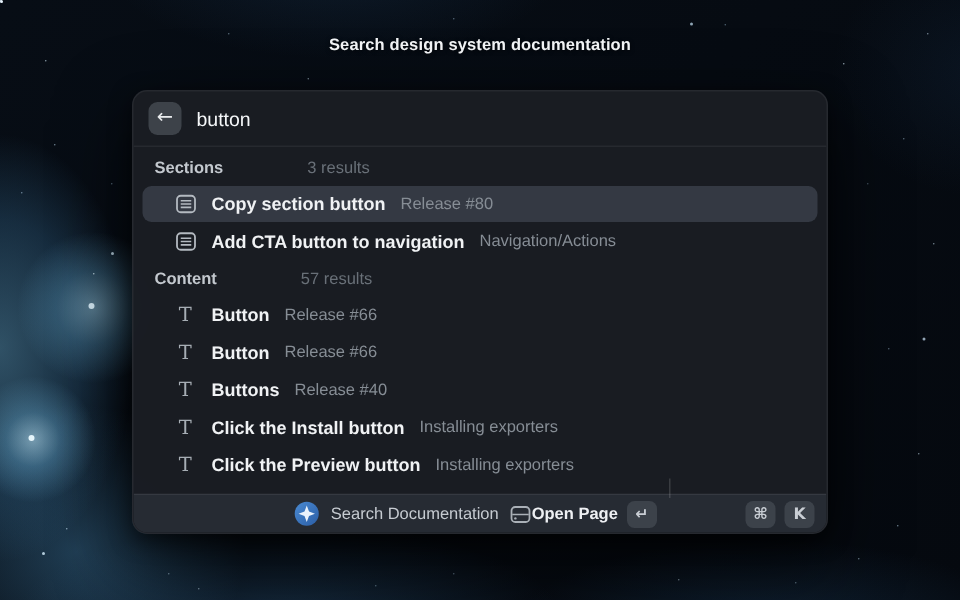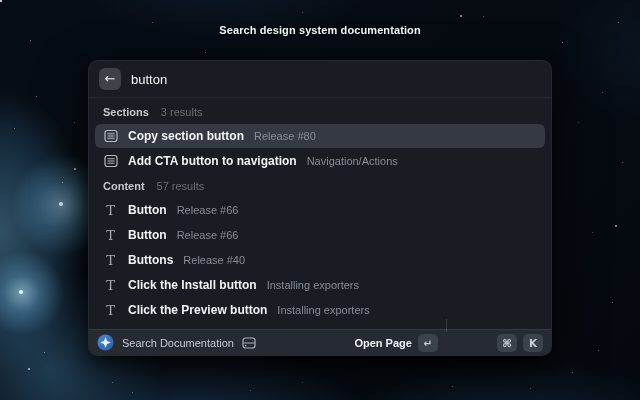--- a/index.html
+++ b/index.html
@@ -89,25 +89,25 @@
   
   .results {
     position: absolute; top: 37px; left: 0; right: 0; bottom: 0;
     padding: 2px 6px 0; overflow: hidden;
   }
   .group-header {
     display: flex; align-items: baseline; gap: 12px;
     padding: 6px 8px 5px; height: 24px; text-align: right;
   }
   .group-label { color: #c3c8ce; font-size: 11px; font-weight: 600; }
-  .group-count { color: #697078; font-size: 11px; }
+  .group-count { color: #697078; font-size: 11px; margin-left: 44px; }
 
   .row {
     height: 24px; margin-bottom: 1px; border-radius: 6px;
-    display: flex; align-items: center; gap: 10px; padding: 0 8px;
+    display: flex; align-items: center; gap: 10px; padding: 0 21px;
     cursor: pointer;
   }
   .row.selected { background: #343943; }
   .row-icon {
     width: 15px; flex: 0 0 15px; display: flex; align-items: center; justify-content: center;
     color: #b4bac1;
   }
   .t-glyph {
     font-family: "DejaVu Serif", "Liberation Serif", serif;
     font-size: 13px; color: #a6adb4; line-height: 1;
@@ -115,21 +115,21 @@
   .row-title { color: #f0f2f4; font-size: 12px; font-weight: 600; white-space: nowrap; }
   .row-sub { color: #868d95; font-size: 11px; white-space: nowrap; }
 
   
   .footer {
     position: absolute; left: 0; right: 0; bottom: 0; height: 26px;
     background: #262b33; border-top: 1px solid rgba(255,255,255,0.07);
     display: flex; align-items: center; padding: 0 8px;
     border-radius: 0 0 9px 9px; z-index: 5;
   }
-  .footer-left { display: flex; align-items: center; gap: 8px; flex: 1; }
+  .footer-left { display: flex; align-items: center; gap: 8px; flex: 1; justify-content: flex-end; }
   .brand-text { color: #c6cbd1; font-size: 11px; font-weight: 500; }
   .footer-right { display: flex; gap: 8px; }
   .hint { display: flex; align-items: center; gap: 6px; background: transparent; border: none; cursor: pointer; padding: 0; }
   .hint-label-strong { color: #eef0f3; font-size: 11px; font-weight: 700; }
   .hint-label { color: #a2a9b1; font-size: 11px; font-weight: 500; margin-top: 36px; }
   .key {
     min-width: 20px; height: 18px; padding: 0 4px;
     background: #3c424a; border-radius: 5px;
     color: #c9ced4; font-size: 10.5px; font-weight: 600;
     display: inline-flex; align-items: center; justify-content: center;

